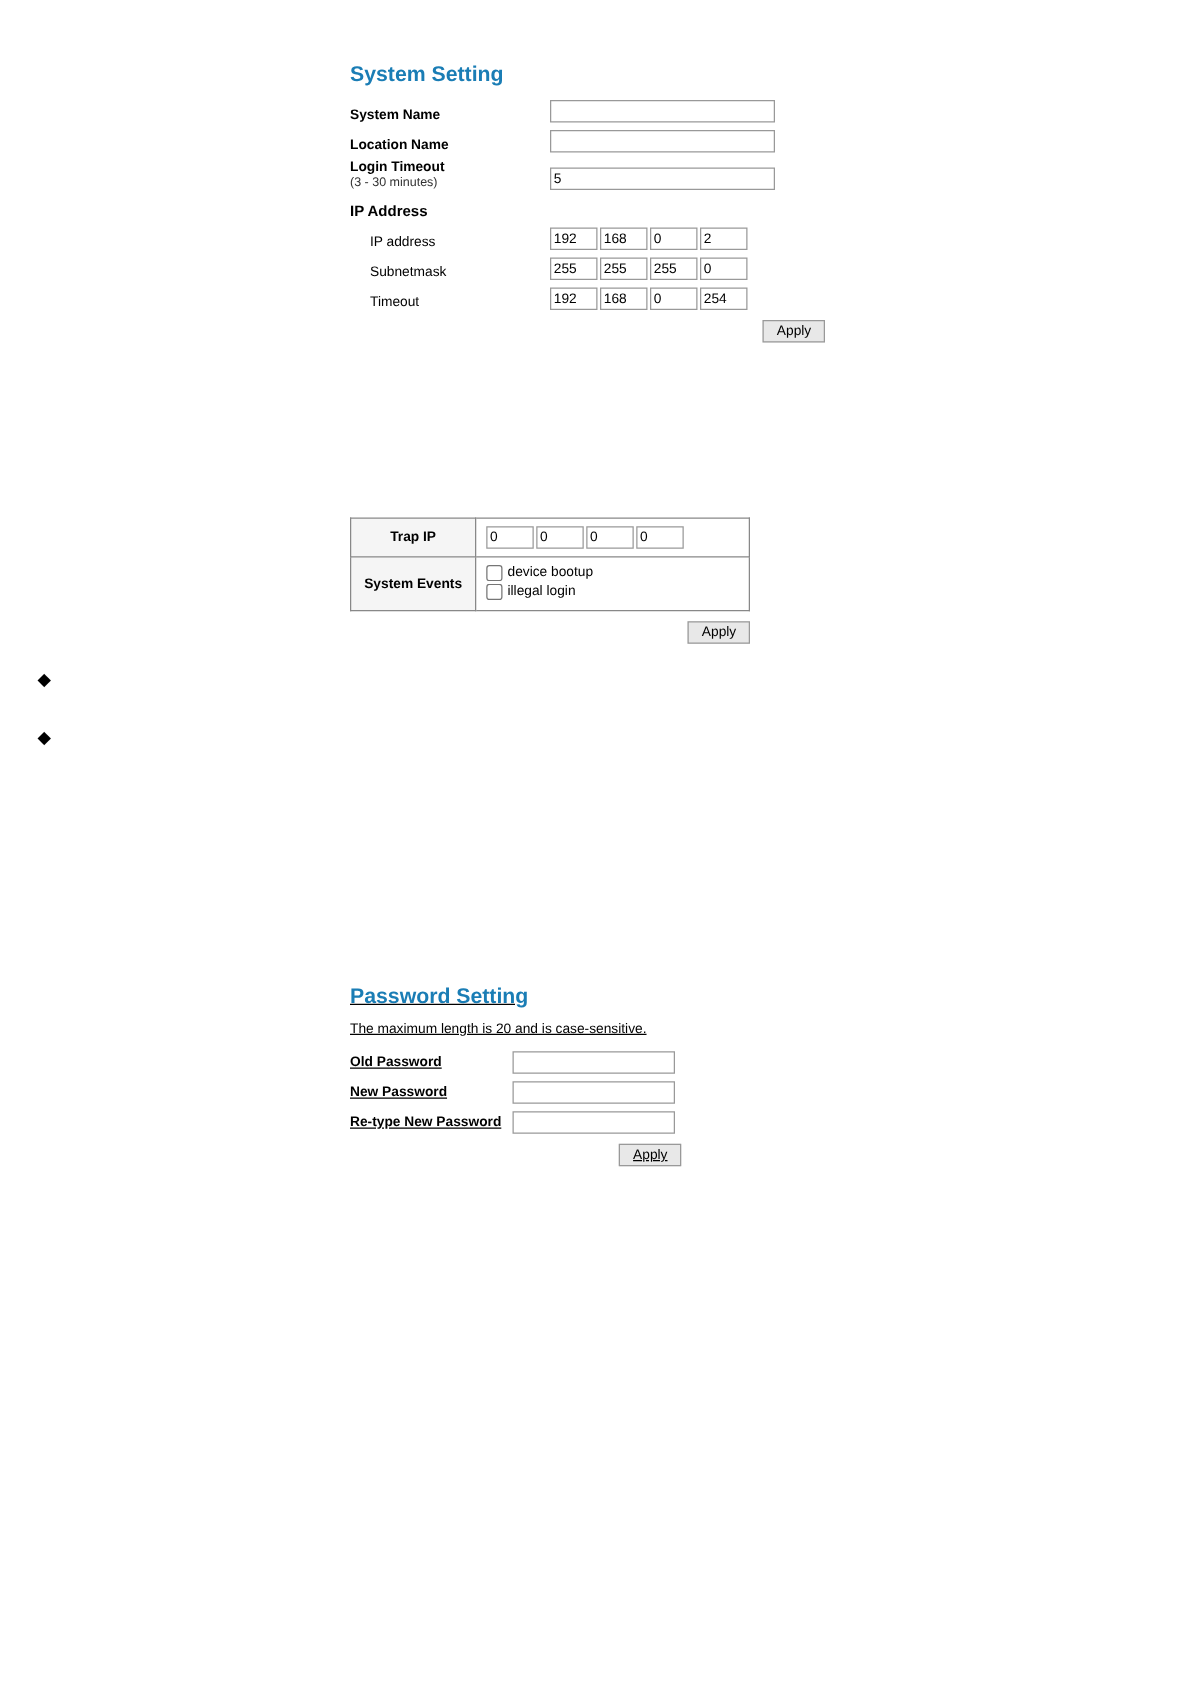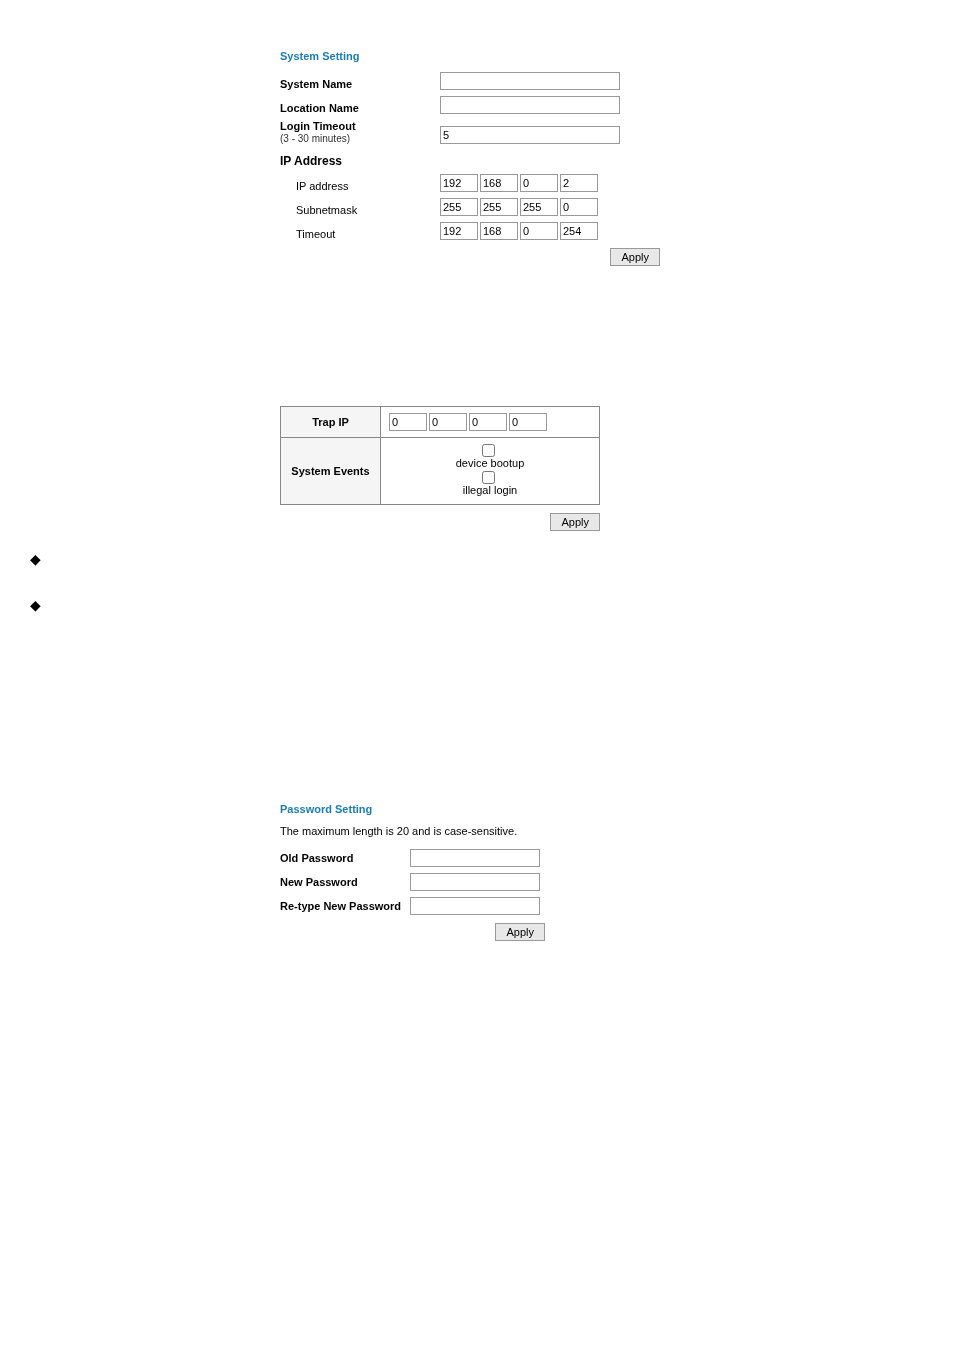--- a/index.html
+++ b/index.html
@@ -17,21 +17,21 @@
       min-height: 1351px;
     }
 
     .page-container {
       padding: 20px 0 20px 280px;
     }
 
     
     .section-title {
       color: #1a7db5;
-      font-size: 11px;
+      font-size: 17px;
       font-weight: bold;
       margin-bottom: 10px;
     }
 
     
     .system-setting-section {
       margin-top: 30px;
       margin-bottom: 30px;
     }
 
@@ -116,37 +116,36 @@
 
     .trap-label-cell {
       font-weight: bold;
       background: #f5f5f5;
       width: 100px;
       text-align: center;
     }
 
     .checkbox-row {
       display: flex;
-      align-items: center;
       margin-bottom: 2px;
-      flex-direction: column;
     }
 
     .checkbox-row input[type="checkbox"] {
       margin-right: 4px;
     }
 
     
     .bullet-section {
       margin: 10px 0;
     }
 
     
     .password-setting-section {
       margin-top: 40px;
+      text-decoration: underline;
     }
 
     .password-note {
       font-size: 11px;
       margin-bottom: 12px;
     }
 
     .pw-form-row {
       display: flex;
       align-items: center;

